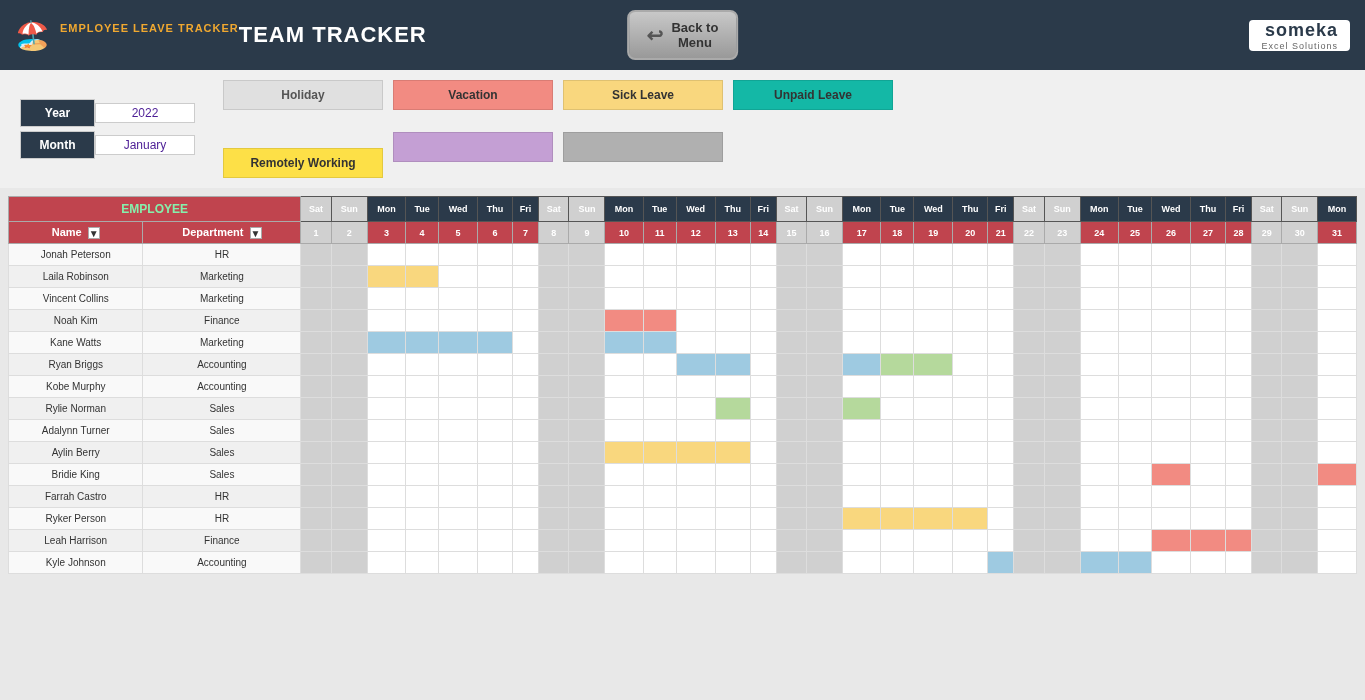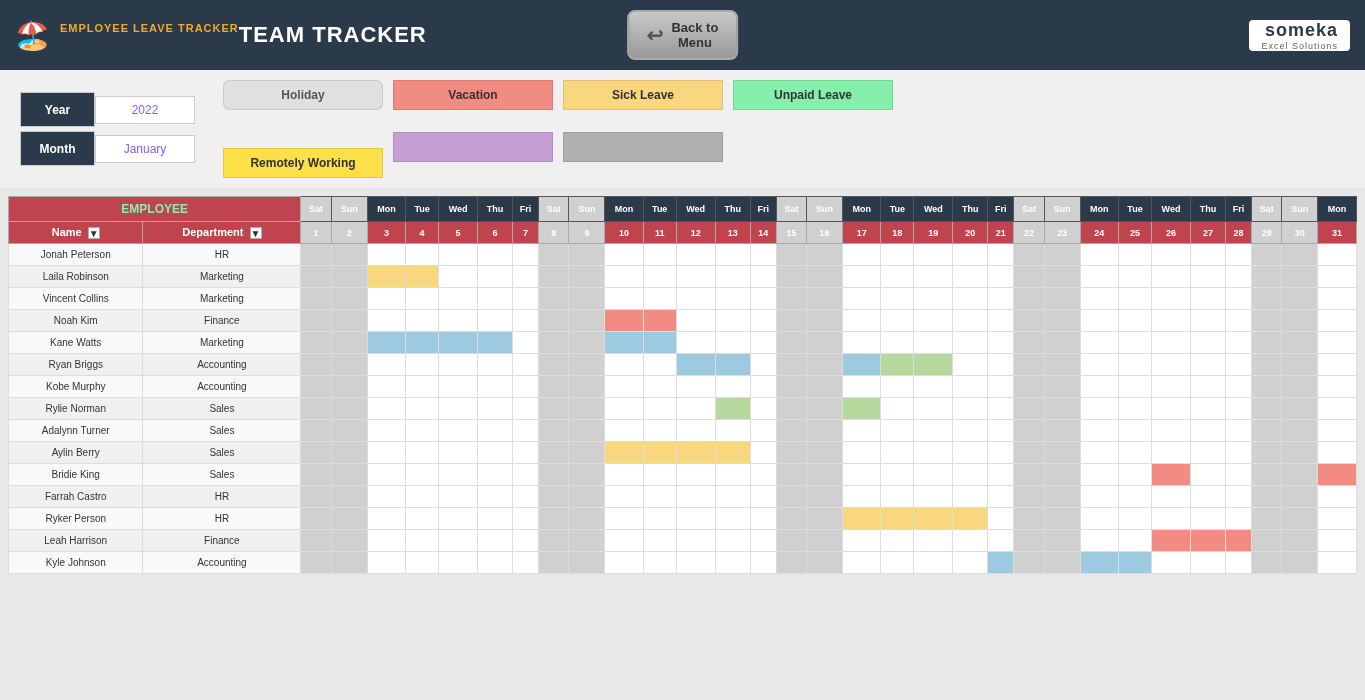--- a/index.html
+++ b/index.html
@@ -97,32 +97,32 @@
       display: flex;
       align-items: center;
       gap: 0;
     }
     .ym-label {
       background: #2b3a4a;
       color: white;
       font-size: 12px;
       font-weight: bold;
       width: 75px;
-      height: 35px;
+      height: 28px;
       display: flex;
       align-items: center;
       justify-content: center;
       border: 1px solid #ccc;
     }
     .ym-value {
       background: white;
-      color: #8b5cf6;
+      color: #4c1d95;
       font-size: 12px;
       width: 100px;
-      height: 28px;
+      height: 20px;
       display: flex;
       align-items: center;
       justify-content: center;
       border: 1px solid #ccc;
     }
     .legend-items {
       display: grid;
       grid-template-columns: repeat(4, auto);
       grid-template-rows: repeat(2, auto);
       gap: 6px 10px;
@@ -136,24 +136,24 @@
     .legend-box {
       width: 160px;
       height: 30px;
       display: flex;
       align-items: center;
       justify-content: center;
       font-size: 12px;
       font-weight: bold;
       border: 1px solid rgba(0,0,0,0.1);
     }
-    .legend-box.holiday { background: #e0e0e0; color: #555; border-radius: 7px; }
+    .legend-box.holiday { background: #e0e0e0; color: #555; }
     .legend-box.vacation { background: #f28b82; color: #333; }
     .legend-box.sick-leave { background: #f9d77e; color: #333; }
-    .legend-box.unpaid-leave { background: #86efac; color: #333; }
+    .legend-box.unpaid-leave { background: #14b8a6; color: #333; }
     .legend-box.other { background: #9ecae1; color: #333; }
     .legend-box.remotely { background: #fde047; color: #333; margin-top: 32px; }
     .legend-box.custom1 { background: #c49fd4; color: #333; }
     .legend-box.custom2 { background: #b0b0b0; color: #333; }
 
     
     .calendar-container {
       padding: 8px 8px 0 8px;
       overflow-x: auto;
     }

